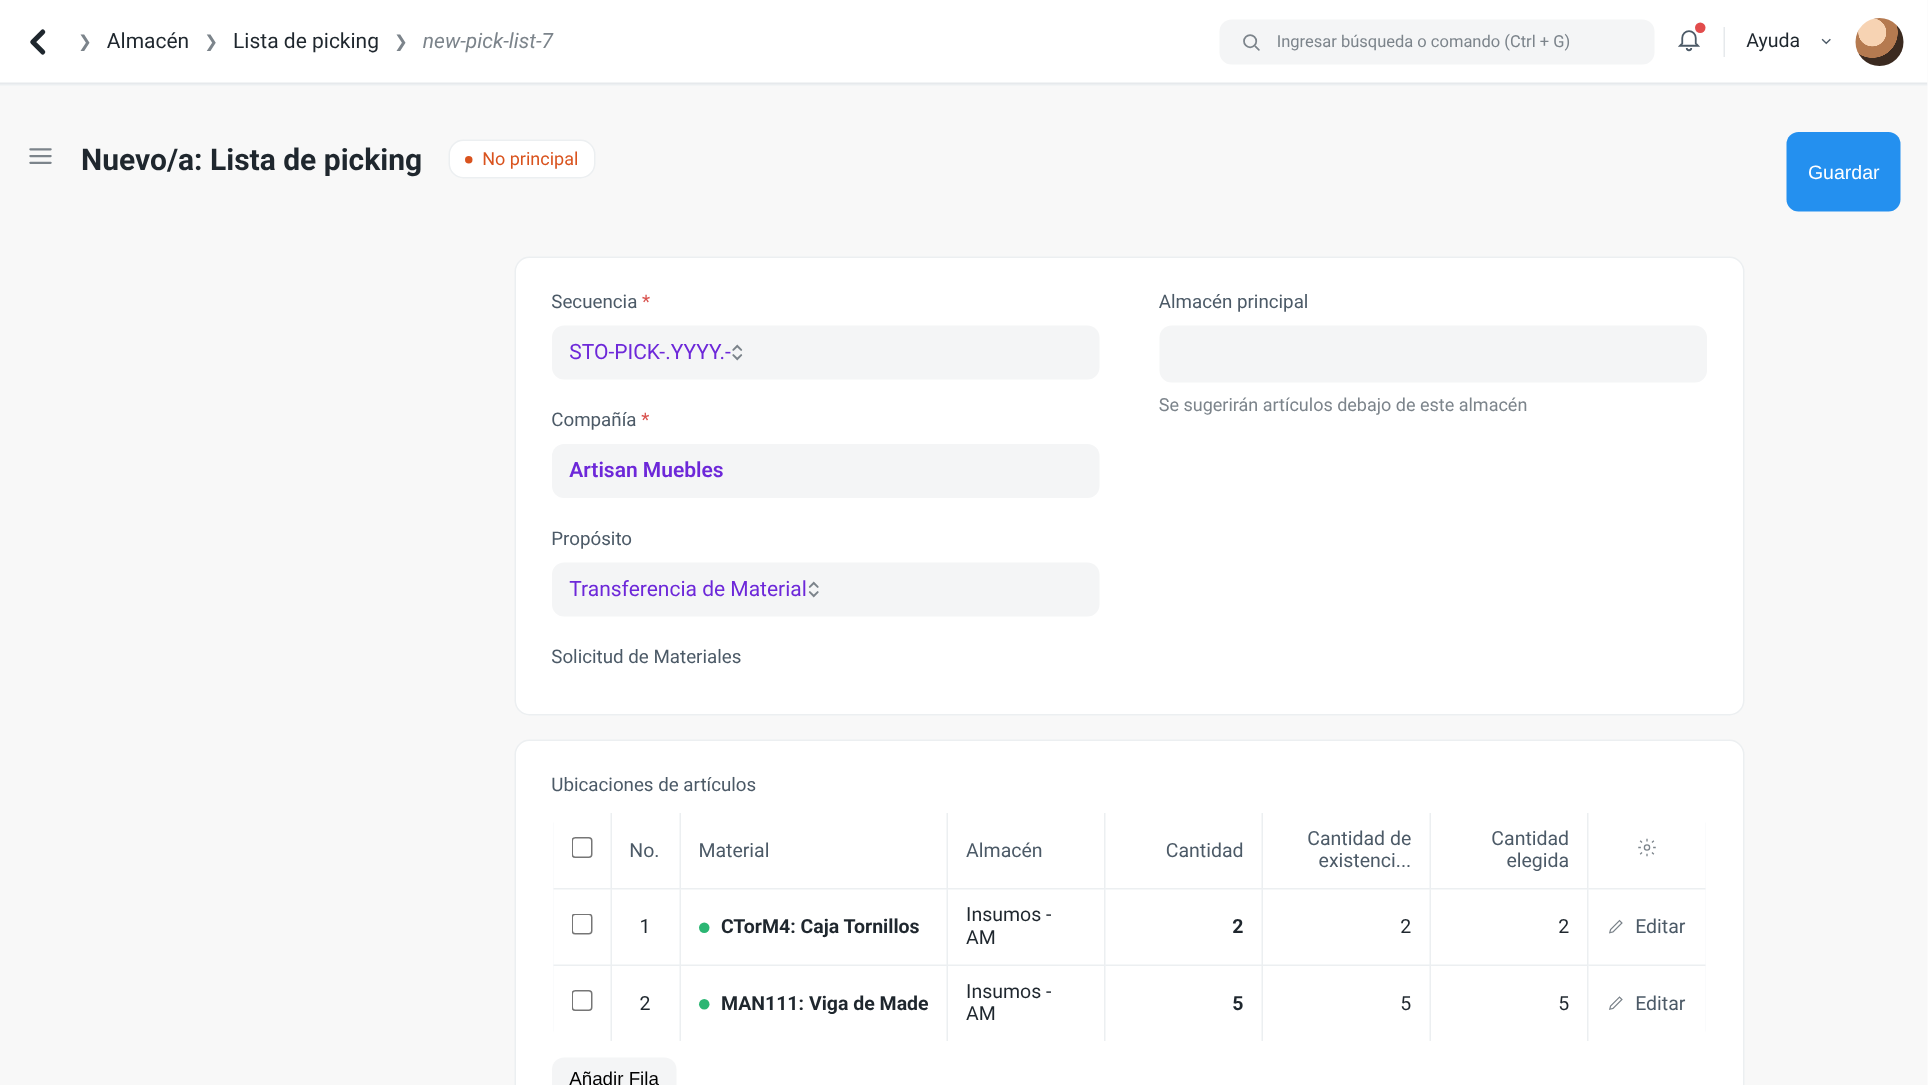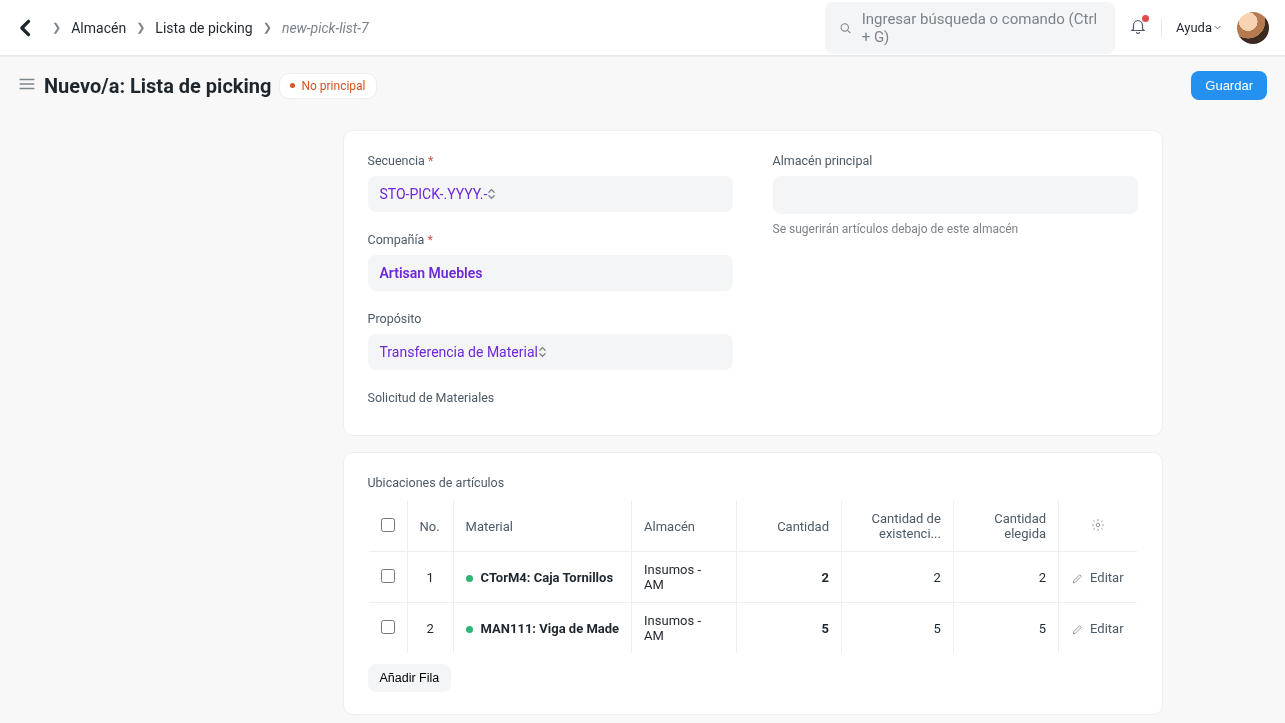--- a/index.html
+++ b/index.html
@@ -29,49 +29,49 @@
 .chev { color: #7c848b; font-size: 11px; }
 
 .navbar-right { display: flex; align-items: center; gap: 14px; }
 .search-box {
   display: flex; align-items: center;
   background: #f4f5f6; border-radius: 8px;
   padding: 8px 14px; width: 290px;
   color: #7c848b;
 }
 .search-box svg { width: 14px; height: 14px; margin-right: 10px; }
-.search-box span { font-size: 15px; }
+.search-box span { font-size: 11px; }
 
 .bell { position: relative; color: #4c5a67; }
 .bell svg { width: 18px; height: 18px; }
 .bell-dot { position: absolute; top: -2px; right: -2px; width: 7px; height: 7px; background: #e24c4c; border-radius: 50%; }
 .divider { width: 1px; height: 20px; background: #e6e9ec; }
-.help-link { color: #1f272e; font-size: 13px; display: flex; align-items: center; gap: 0; cursor: pointer; }
+.help-link { color: #1f272e; font-size: 13px; display: flex; align-items: center; gap: 12px; cursor: pointer; }
 .help-link svg { width: 11px; height: 11px; }
 .avatar { width: 32px; height: 32px; border-radius: 50%; background: radial-gradient(circle at 35% 30%, #f7d3b3 0 30%, #b57a50 31% 55%, #3b2a20 56% 100%); }
 
 
 .page-bg { background: #f8f8f8; min-height: calc(100vh - 56px); border-top: 1px solid #eceff1; }
 .page-header {
   display: flex; align-items: center; justify-content: space-between;
   padding: 14px 18px;
 }
-.page-header-left { display: flex; align-items: center; gap: 8px; }
+.page-header-left { display: flex; align-items: center; gap: 18px; }
 .menu-toggle svg { width: 18px; height: 18px; color: #7c848b; }
 .page-title { font-size: 20px; font-weight: 700; color: #1f272e; }
 .status-badge {
   display: inline-flex; align-items: center; gap: 6px;
   background: #fff; border: 1px solid #eceff1; border-radius: 10px;
   padding: 5px 10px; font-size: 12px; color: #d9531e;
 }
 .status-badge .dot { width: 5px; height: 5px; background: #d9531e; border-radius: 50%; }
 
 .btn-primary {
   background: #2490ef; color: #fff; border: none; border-radius: 8px;
-  padding: 7px 14px; font-size: 13px; cursor: pointer;
+  padding: 19px 14px; font-size: 13px; cursor: pointer; margin-top: 17px;
 }
 
 
 .container { max-width: 1040px; margin: 0 auto; padding: 0 0 40px 220px; }
 @media (max-width: 1300px) { .container { padding-left: 220px; } }
 
 .card {
   background: #fff; border: 1px solid #eceff1; border-radius: 10px;
   padding: 22px 24px; margin-top: 16px;
 }
@@ -99,21 +99,21 @@
   border: 1px solid #eceff1; padding: 10px 12px; font-size: 13px; text-align: left;
 }
 .tbl th { font-weight: 400; color: #4c5a67; background: #fff; }
 .tbl td { color: #1f272e; }
 .tbl .num { text-align: right; }
 .tbl .center { text-align: center; }
 .tbl .chk { width: 36px; text-align: center; }
 .tbl input[type=checkbox] { width: 14px; height: 14px; }
 .status-dot-green { display:inline-block; width:7px; height:7px; background:#2bb673; border-radius:50%; margin-right:8px; }
 .prod-name { font-weight: 700; }
-.edit-cell { display:flex; align-items:flex-end; gap:6px; color:#4c5a67; cursor:pointer; justify-content:flex-start; }
+.edit-cell { display:flex; align-items:flex-start; gap:6px; color:#4c5a67; cursor:pointer; justify-content:flex-start; }
 .edit-cell svg { width: 13px; height: 13px; }
 .gear-cell svg { width: 14px; height: 14px; color:#7c848b; }
 
 .btn-small {
   background: #f4f5f6; border: none; border-radius: 8px;
   padding: 7px 12px; font-size: 12.5px; cursor: pointer; margin-top: 10px;
 }
 </style>
 </head>
 <body>

